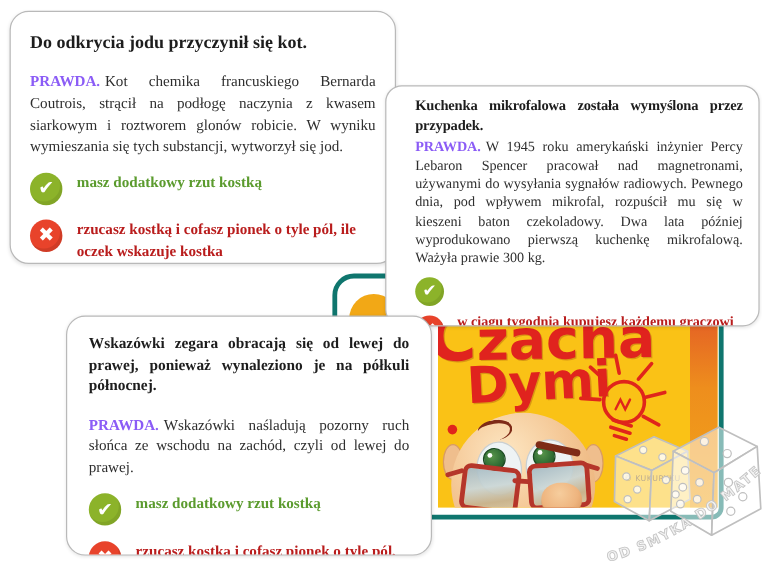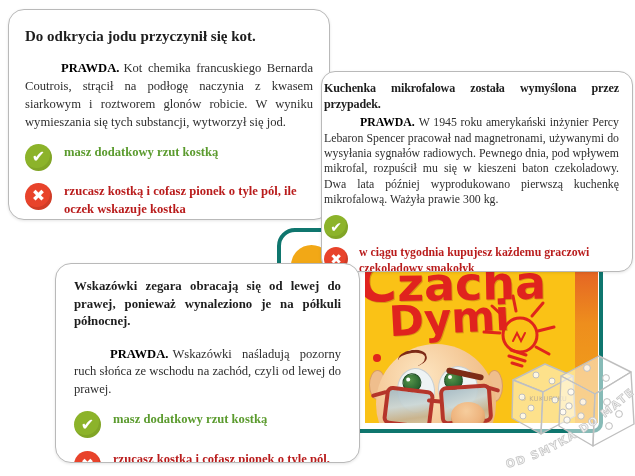--- a/index.html
+++ b/index.html
@@ -14,40 +14,40 @@
     border:1px solid #b9b9b9; border-radius:16px;
     box-shadow:0 1px 3px rgba(0,0,0,0.10);
     box-sizing:border-box; overflow:hidden;
     color:#2e2e2e;
   }
   .card .title {
     margin:0; font-weight:bold; color:#1d1d1d;
     text-align:justify;
   }
   .card .body { margin:0; text-align:justify; }
-  .card .body strong { color:#000000; margin-right:4px;margin-left:36px; }
+  .card .body strong { color:#8b5cf6; margin-right:4px; }
   .action { display:flex; align-items:flex-start; }
   .badge {
     flex:0 0 auto; border-radius:50%;
     display:flex; align-items:center; justify-content:center;
     color:#ffffff; font-family:"DejaVu Sans", sans-serif; font-weight:bold;
   }
   .badge.ok    { background:#8cb32a; box-shadow:inset -2px -3px 0 rgba(0,0,0,0.08); }
   .badge.nope  { background:#e8432b; box-shadow:inset -2px -3px 0 rgba(0,0,0,0.10); }
   .atext { font-weight:bold; }
   .atext.green { color:#5b9b2e; }
   .atext.red   { color:#b91c1c; }
 
   #card1 { left:8px;  top:9px;   width:322px; height:211px; padding:16px 16px 0 16px; z-index:3; font-size:12.6px; line-height:1.42; }
   #card1 .title { font-size:15px; }
   #card1 .body  { margin-top:13px; }
   #card1 .action { margin-top:12px; }
   #card1 .badge { width:27px; height:27px; font-size:16px; margin-right:12px; }
 
-  #card2 { left:321px; top:71px;  width:312px; height:201px; padding:9px 13px 0 2px; z-index:4; font-size:11.8px; line-height:1.3; border-radius:14px; }
+  #card2 { left:321px; top:71px;  width:312px; height:201px; padding:9px 13px 0 24px; z-index:4; font-size:11.8px; line-height:1.3; border-radius:14px; }
   #card2 .title { font-size:12.1px; letter-spacing:-0.15px; }
   #card2 .body  { margin-top:3px; }
   #card2 .action { margin-top:6px; }
   #card2 .badge { width:24px; height:24px; font-size:14px; margin-right:11px; margin-top:2px; }
 
   #card3 { left:55px; top:263px; width:305px; height:200px; padding:14px 18px 0 18px; z-index:5; font-size:12.6px; line-height:1.38; }
   #card3 .title { font-size:12.8px; }
   #card3 .body  { margin-top:15px; }
   #card3 .action { margin-top:13px; }
   #card3 .badge { width:27px; height:27px; font-size:16px; margin-right:12px; }

